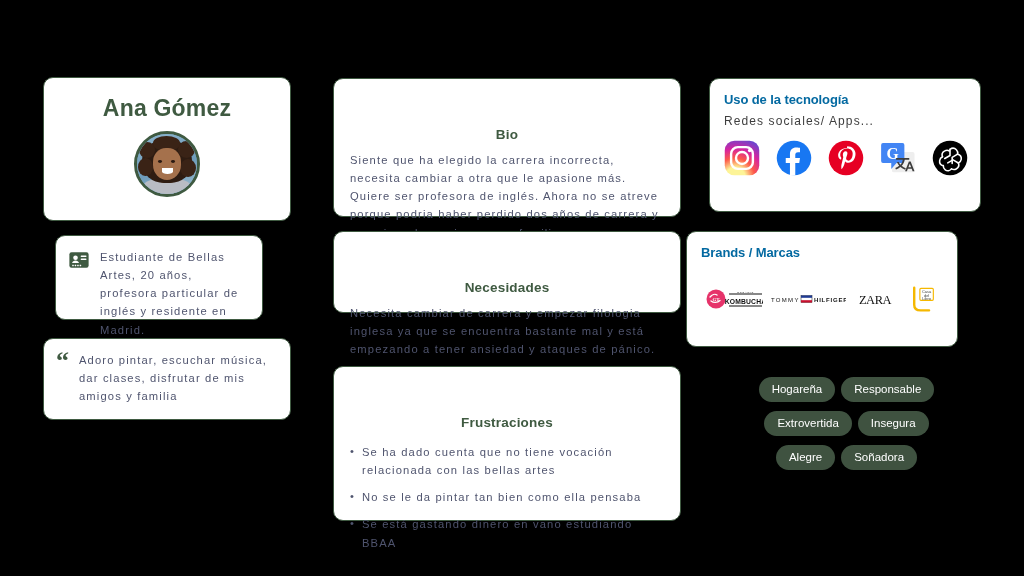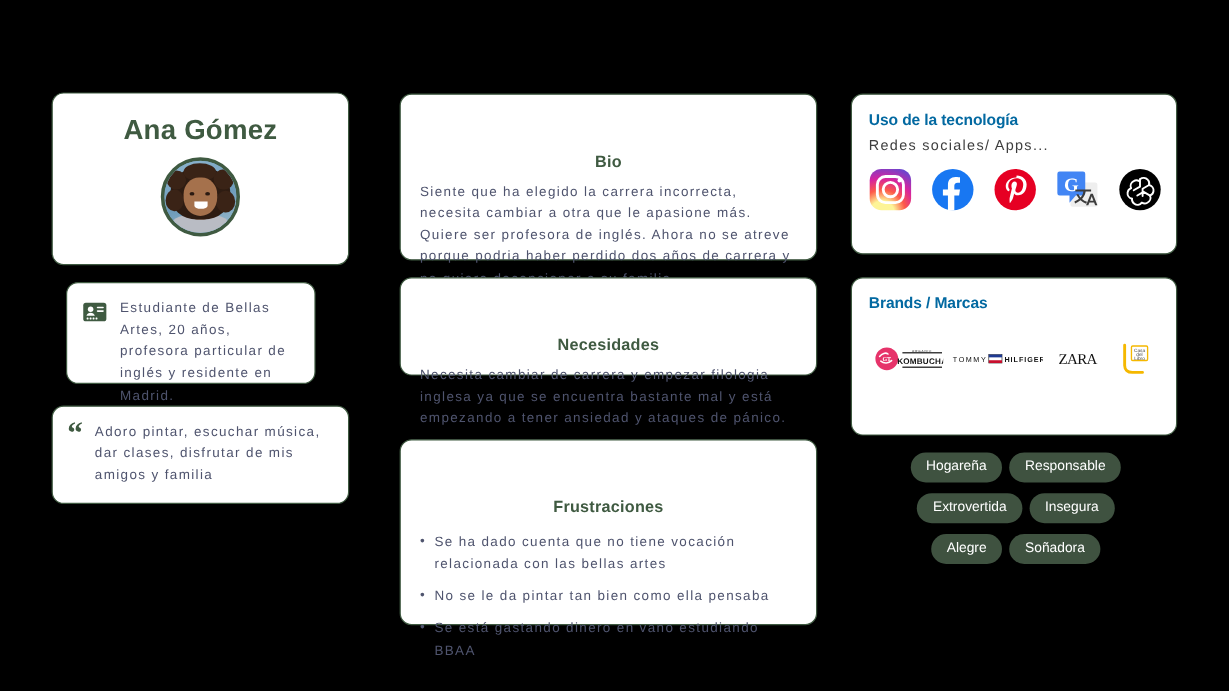--- a/index.html
+++ b/index.html
@@ -89,21 +89,21 @@
     margin-bottom: 9px;
   }
   .bullets li:before {
     content: "•";
     position: absolute; left: 0; top: -1px;
     color: #4f546e;
   }
 
   
   #tech-card { left: 709px; top: 78px; width: 272px; height: 134px; }
-  #brands-card { left: 709px; top: 231px; width: 272px; height: 132px; }
+  #brands-card { left: 686px; top: 231px; width: 272px; height: 116px; }
   .sec-title {
     color: #0369a1;
     font-weight: bold;
     font-size: 13px;
     letter-spacing: -.1px;
   }
   .sec-sub {
     margin-top: 6px;
     color: #3e3e3e;
     font-size: 12px;

